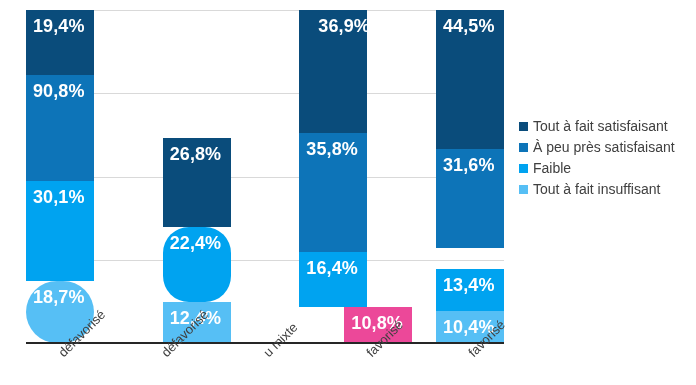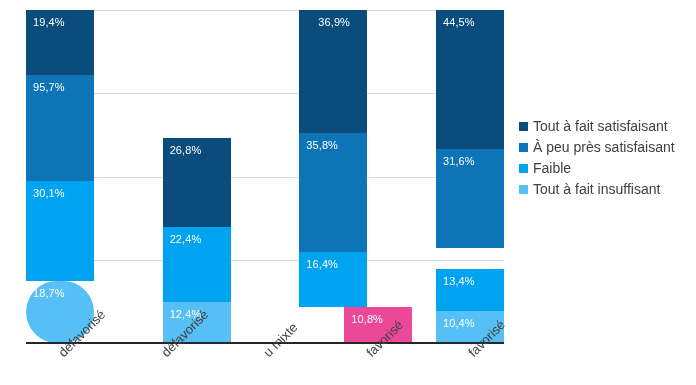--- a/index.html
+++ b/index.html
@@ -74,25 +74,26 @@
     width: 100%;
     box-sizing: border-box;
     display: flex;
     align-items: flex-start;
     justify-content: flex-start;
     overflow: hidden;
   }
 
   .seg-label {
     color: #ffffff;
-    font-size: 11px;
+    font-size: 18px;
     line-height: 1;
     padding: 7px 0 0 7px;
     white-space: nowrap;
     letter-spacing: 0.1px;
+    font-weight: bold;
   }
 
   
   #category-labels {
     position: absolute;
     left: 26px;
     top: 346px;
     width: 478px;
     height: 39px;
     display: flex;
@@ -157,34 +158,34 @@
         <div class="gridline" style="top: 50%;"></div>
         <div class="gridline" style="top: 75%;"></div>
         <div class="gridline" style="top: 100%;"></div>
       </div>
     <div id="bars-layer">
         <div class="bar-column">
           <div class="bar-segment" style="height: 19.4%; background: rgb(10, 76, 123);">
             <span class="seg-label">19,4%</span>
           </div>
           <div class="bar-segment" style="height: 31.8%; background: rgb(13, 116, 184);">
-            <span class="seg-label">95,7%</span>
+            <span class="seg-label">90,8%</span>
           </div>
           <div class="bar-segment" style="height: 30.1%; background: rgb(0, 163, 240);">
             <span class="seg-label">30,1%</span>
           </div>
           <div class="bar-segment" style="height: 18.7%; background: rgb(86, 191, 245); border-radius: 31px;">
             <span class="seg-label">18,7%</span>
           </div>
         </div>
         <div class="bar-column">
           <div class="bar-segment" style="height: 26.8%; background: rgb(10, 76, 123);">
             <span class="seg-label">26,8%</span>
           </div>
-          <div class="bar-segment" style="height: 22.4%; background: rgb(0, 163, 240);">
+          <div class="bar-segment" style="height: 22.4%; background: rgb(0, 163, 240); border-radius: 26px;">
             <span class="seg-label">22,4%</span>
           </div>
           <div class="bar-segment" style="height: 12.4%; background: rgb(86, 191, 245);">
             <span class="seg-label">12,4%</span>
           </div>
         </div>
         <div class="bar-column">
           <div class="bar-segment" style="height: 36.9%; background: rgb(10, 76, 123); padding-left: 12px;">
             <span class="seg-label">36,9%</span>
           </div>

